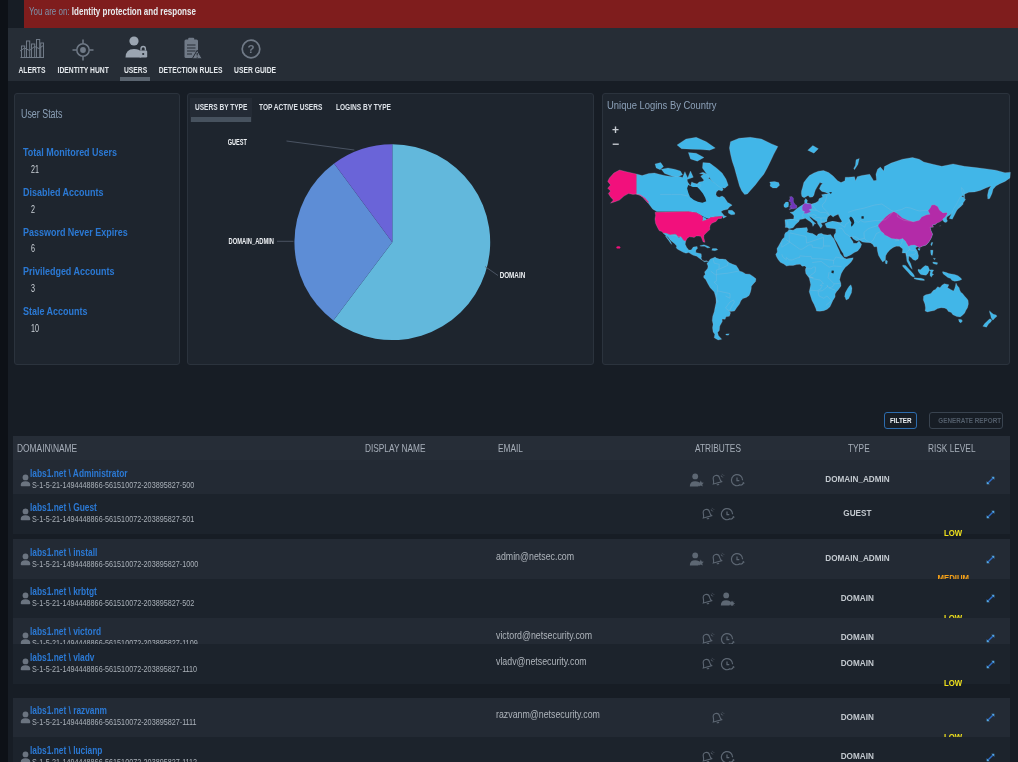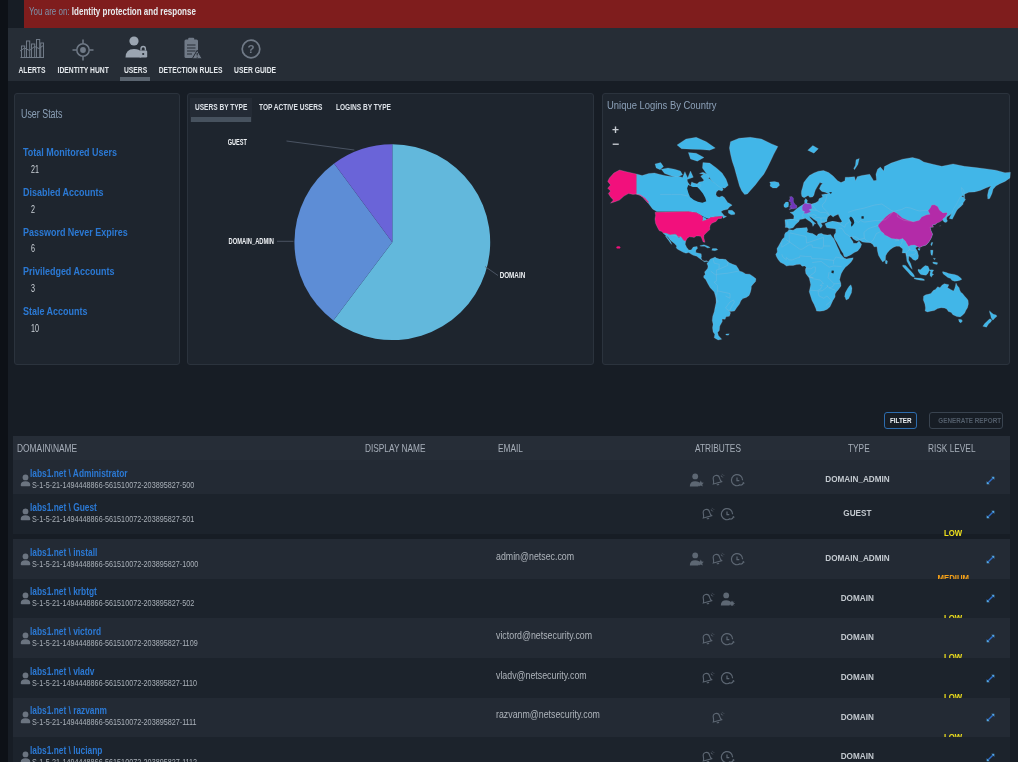--- a/index.html
+++ b/index.html
@@ -420,21 +420,21 @@
           <path d="M14.5,11 l-0.5,-2 -1.9,1 z" fill="#5d6773"></path>
         </svg></div>
       <div class="rtype"><span class="sxc86">DOMAIN</span></div>
       <div class="rrisk low"><span class="sxc82">LOW</span></div>
       <div class="rexpand"><svg width="11" height="11" viewBox="0 0 11 11">
           <path d="M3.2,7.8 L7.8,3.2" stroke="#2c6cc8" stroke-width="1.4" fill="none"></path>
           <path d="M6.3,1.7 L9.3,1.7 L9.3,4.7 Z" fill="#54a8e4"></path>
           <path d="M1.7,6.3 L1.7,9.3 L4.7,9.3 Z" fill="#54a8e4"></path>
         </svg></div>
     </div>
-    <div class="row even" style="top:222.0px">
+    <div class="row even" style="top:208px">
       <div class="personcell"><svg width="11" height="13" viewBox="0 0 11 13">
           <circle cx="5.5" cy="3.4" r="2.9" fill="#6b7480"></circle>
           <path d="M0.7,11.2 q0,-3.9 4.8,-3.9 q4.8,0 4.8,3.9 q0,1 -1,1 l-7.6,0 q-1,0 -1,-1 z" fill="#6b7480"></path>
         </svg></div>
       <div class="rname"><span class="sx835">labs1.net \ vladv</span></div>
       <div class="rsid"><span class="sx76">S-1-5-21-1494448866-561510072-203895827-1110</span></div>
       <div class="remail"><span class="sx84">vladv@netsecurity.com</span></div>
       <div class="ricons"><svg width="15" height="15" viewBox="0 0 15 15" style="margin:0 2.5px;vertical-align:middle">
           <g transform="rotate(-15 7 8)">
             <path d="M7,2.4 q3.2,0 3.2,3.5 q0,2.5 1.1,4 l-8.6,0 q1.1,-1.5 1.1,-4 q0,-3.5 3.2,-3.5 z" fill="none" stroke="#5d6773" stroke-width="1.1"></path>

